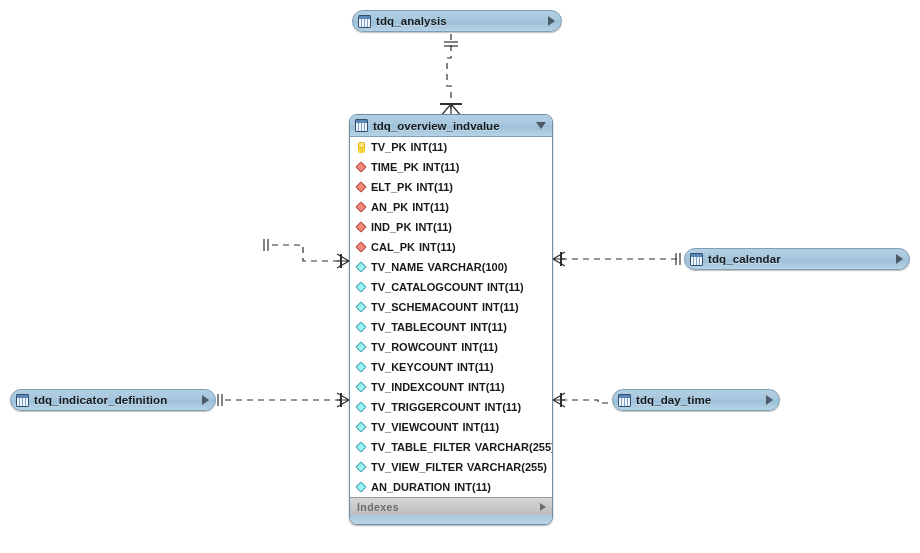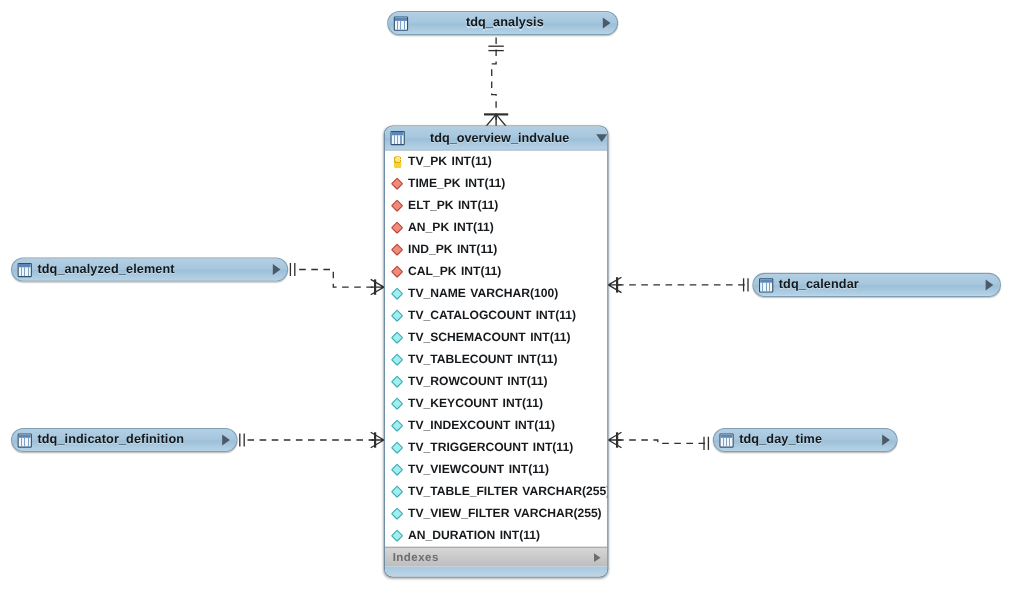--- a/index.html
+++ b/index.html
@@ -91,21 +91,20 @@
     box-sizing:border-box;
     overflow:hidden;
   }
   .tbl-expanded .hdr{
     height:22px;
     background:linear-gradient(to bottom,#b3cfe3 0%,#a7c7de 45%,#9cc0d9 55%,#b7d3e6 100%);
     border-bottom:1px solid #7f9fb5;
     display:flex;align-items:center;
     padding:0 6px 0 5px;
     box-sizing:border-box;
-    gap:18px;
   }
   .tbl-expanded .hdr .t-title{
     flex:1 1 auto;font-size:11.5px;font-weight:bold;color:#13181c;
     white-space:nowrap;margin-left:5px;
     text-shadow:0 1px 0 rgba(255,255,255,.45);
   }
   .cols{background:#fff;padding:0;}
   .col-row{
     height:20px;
     display:flex;align-items:center;
@@ -203,45 +202,40 @@
         <path d="M561,400 L598,400 L598,403 L644,403" stroke-dasharray="6,5"></path>
         <line x1="561" y1="393" x2="561" y2="407" stroke-dasharray="0" stroke-width="2"></line>
         <path d="M553,400 L565,393 M553,400 L565,400 M553,400 L565,407" stroke-dasharray="0"></path>
         <line x1="640" y1="397" x2="640" y2="409" stroke-dasharray="0"></line>
         <line x1="644" y1="397" x2="644" y2="409" stroke-dasharray="0"></line>
       </g>
 
     </g>
   </svg>
 
-  <div class="tbl-collapsed" style="left:352px;top:10px;width:210px;text-align:center;">
+  <div class="tbl-collapsed" style="left:352px;top:10px;width:210px;">
     <span class="tbl-icon"></span>
     <span class="t-title">tdq_analysis</span>
     <span class="arrow-right"></span>
   </div>
 
-  <div class="tbl-collapsed" style="left:10px;top:234px;width:252px;">
-    <span class="tbl-icon"></span>
-    <span class="t-title">tdq_analyzed_element</span>
-    <span class="arrow-right"></span>
-  </div>
 
   <div class="tbl-collapsed" style="left:684px;top:248px;width:226px;">
     <span class="tbl-icon"></span>
     <span class="t-title">tdq_calendar</span>
     <span class="arrow-right"></span>
   </div>
 
   <div class="tbl-collapsed" style="left:10px;top:389px;width:206px;">
     <span class="tbl-icon"></span>
     <span class="t-title">tdq_indicator_definition</span>
     <span class="arrow-right"></span>
   </div>
 
-  <div class="tbl-collapsed" style="left:648px;top:389px;width:168px;">
+  <div class="tbl-collapsed" style="left:612px;top:389px;width:168px;">
     <span class="tbl-icon"></span>
     <span class="t-title">tdq_day_time</span>
     <span class="arrow-right"></span>
   </div>
 
   <div class="tbl-expanded" style="left:349px;top:114px;width:204px;">
     <div class="hdr">
       <span class="tbl-icon"></span>
       <span class="t-title">tdq_overview_indvalue</span>
       <span class="arrow-down"></span>

